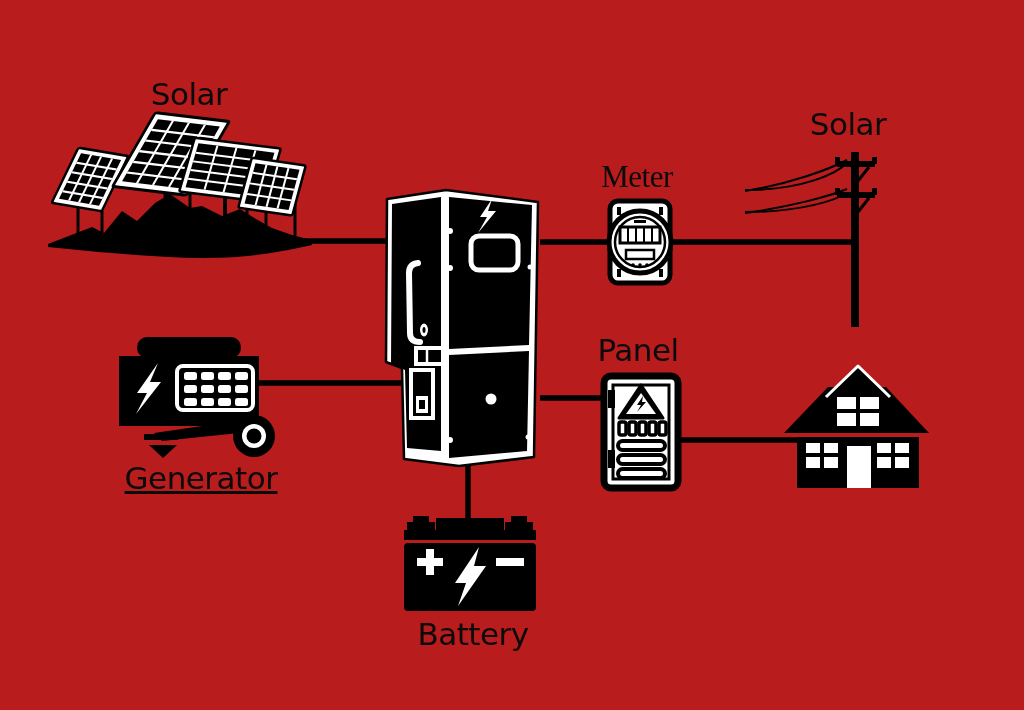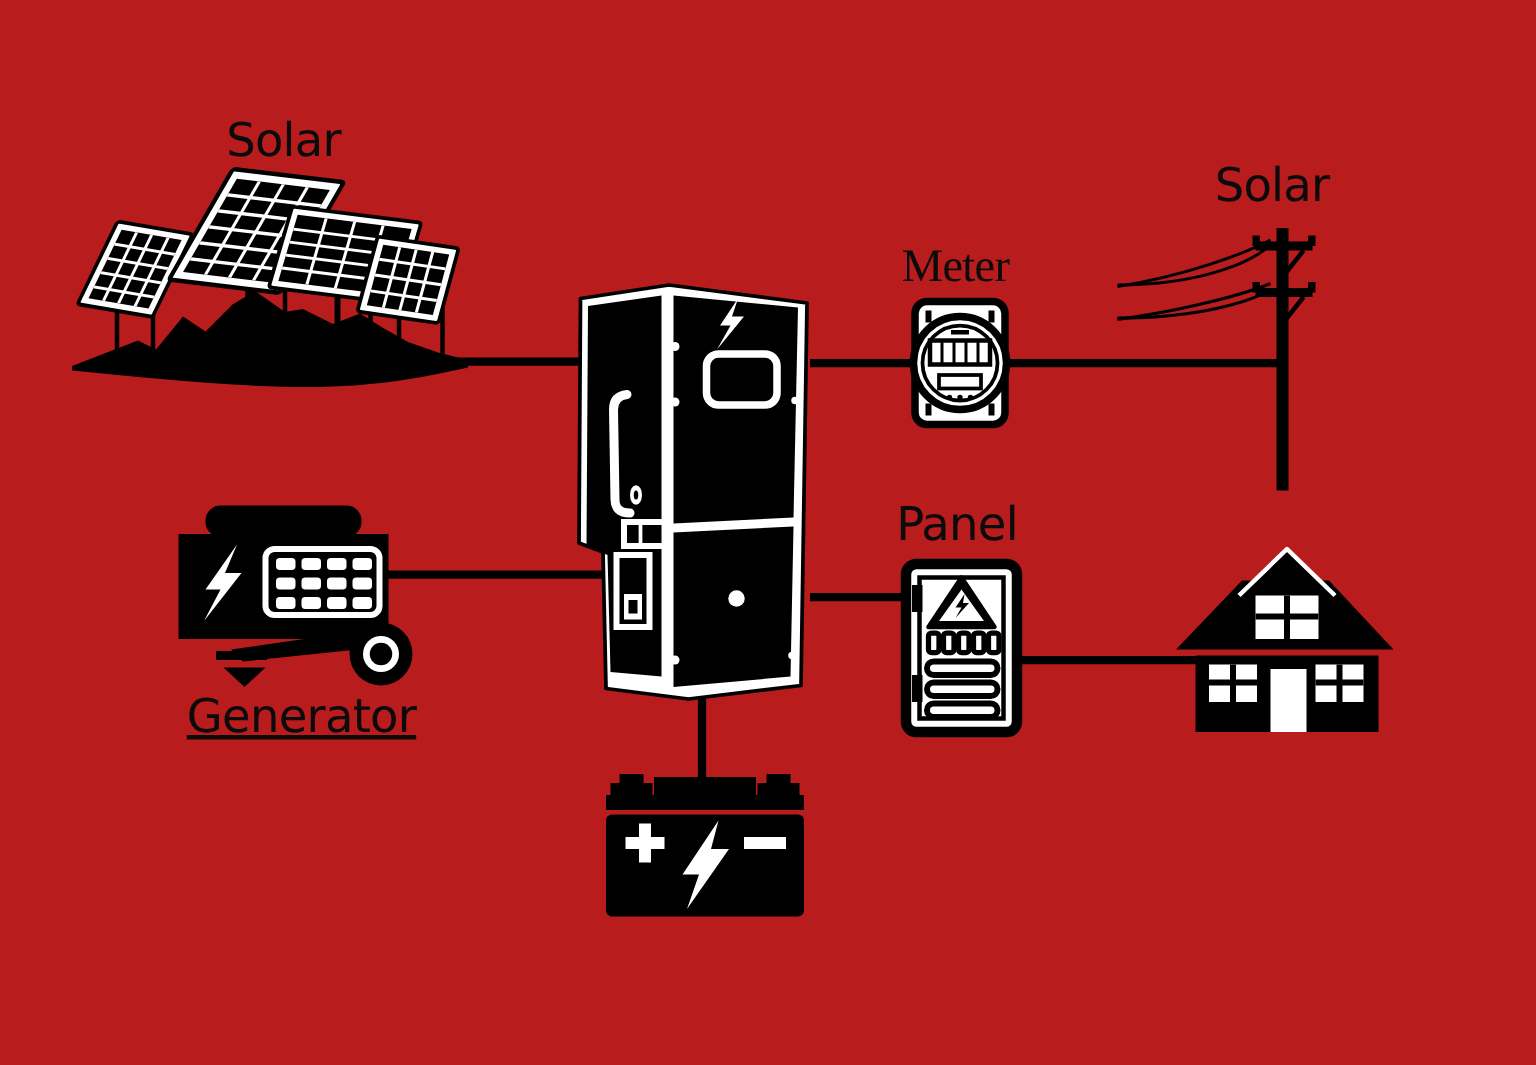--- a/index.html
+++ b/index.html
@@ -258,13 +258,14 @@
       <path d="M479,547 L455,583 L466,583 L458,606 L486,566 L474,566 Z"></path>
     </g>
   </g>
 </svg>
 
   <div class="node-label" style="left:189px;top:76px;">Solar</div>
   <div class="node-label" style="left:848px;top:106px;">Solar</div>
   <div class="node-label" style="left:637px;top:159px;font-family:Liberation Serif, serif;">Meter</div>
   <div class="node-label" style="left:638px;top:332px;">Panel</div>
   <div class="node-label" style="left:201px;top:460px;text-decoration:underline;">Generator</div>
+  <div class="node-label" style="left:473px;top:616px;">Battery</div>
 </div>
 
 </body></html>

